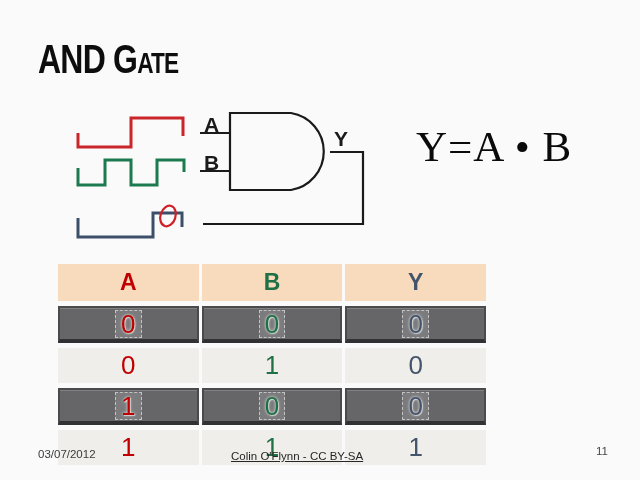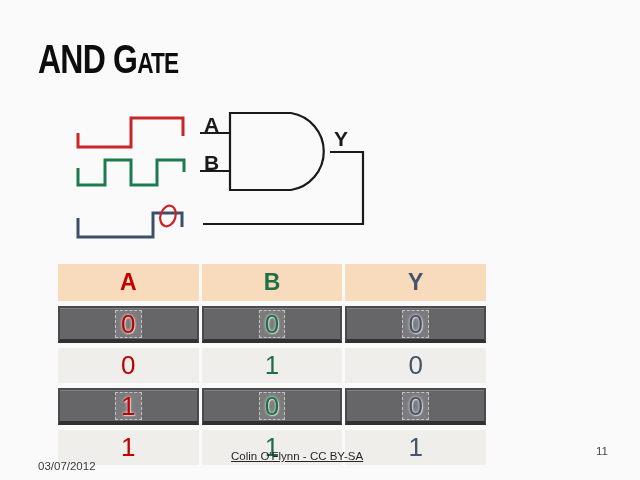--- a/index.html
+++ b/index.html
@@ -46,21 +46,21 @@
   }
   .glitch{
     display:inline-block;padding:0 5px;line-height:26px;
     border:1px dashed rgba(255,255,255,.55);
     background:rgba(200,200,200,.22);
     text-shadow:0 0 3px rgba(255,255,255,.95),1px 1px 0 rgba(255,255,255,.45);
   }
   .c-a{color:#c00000;} .c-b{color:#1e7145;} .c-y{color:#44546a;}
   
   .footer-text{position:absolute;font-size:11.5px;color:#3a3a3a;white-space:nowrap;}
-  .f-date{left:38px;top:460px;}
+  .f-date{left:38px;top:448px;}
   .f-credit{left:231px;top:450px;color:#262626;text-decoration:underline;}
   .f-page{left:596px;top:445px;color:#474747;}
 </style>
 </head>
 <body>
 
 <div class="slide">
 
   <h1 class="title">AND Gate</h1>
 
@@ -74,20 +74,21 @@
 
     <path d="M200,133 H230 M200,171 H230" fill="none" stroke="#1a1a1a" stroke-width="2.2"></path>
     <path d="M230,113 H291 A39,39 0 0 1 291,190 H230 Z" fill="none" stroke="#1a1a1a" stroke-width="2.2"></path>
     <path d="M330,152 H363 V224 H203" fill="none" stroke="#1a1a1a" stroke-width="2.2"></path>
 
     <text x="204" y="132" font-size="21" class="gate-label">A</text>
     <text x="204" y="170" font-size="21" class="gate-label">B</text>
     <text x="334" y="146" font-size="21" class="gate-label">Y</text>
   </svg>
 
+  <div class="equation">Y=A • B</div>
 
   <div class="ttable">
 
     <div class="cell head c-a">A</div>
     <div class="cell head c-b">B</div>
     <div class="cell head c-y">Y</div>
 
     <div class="cell dark">
       <span class="glitch c-a">0</span>
       </div>

